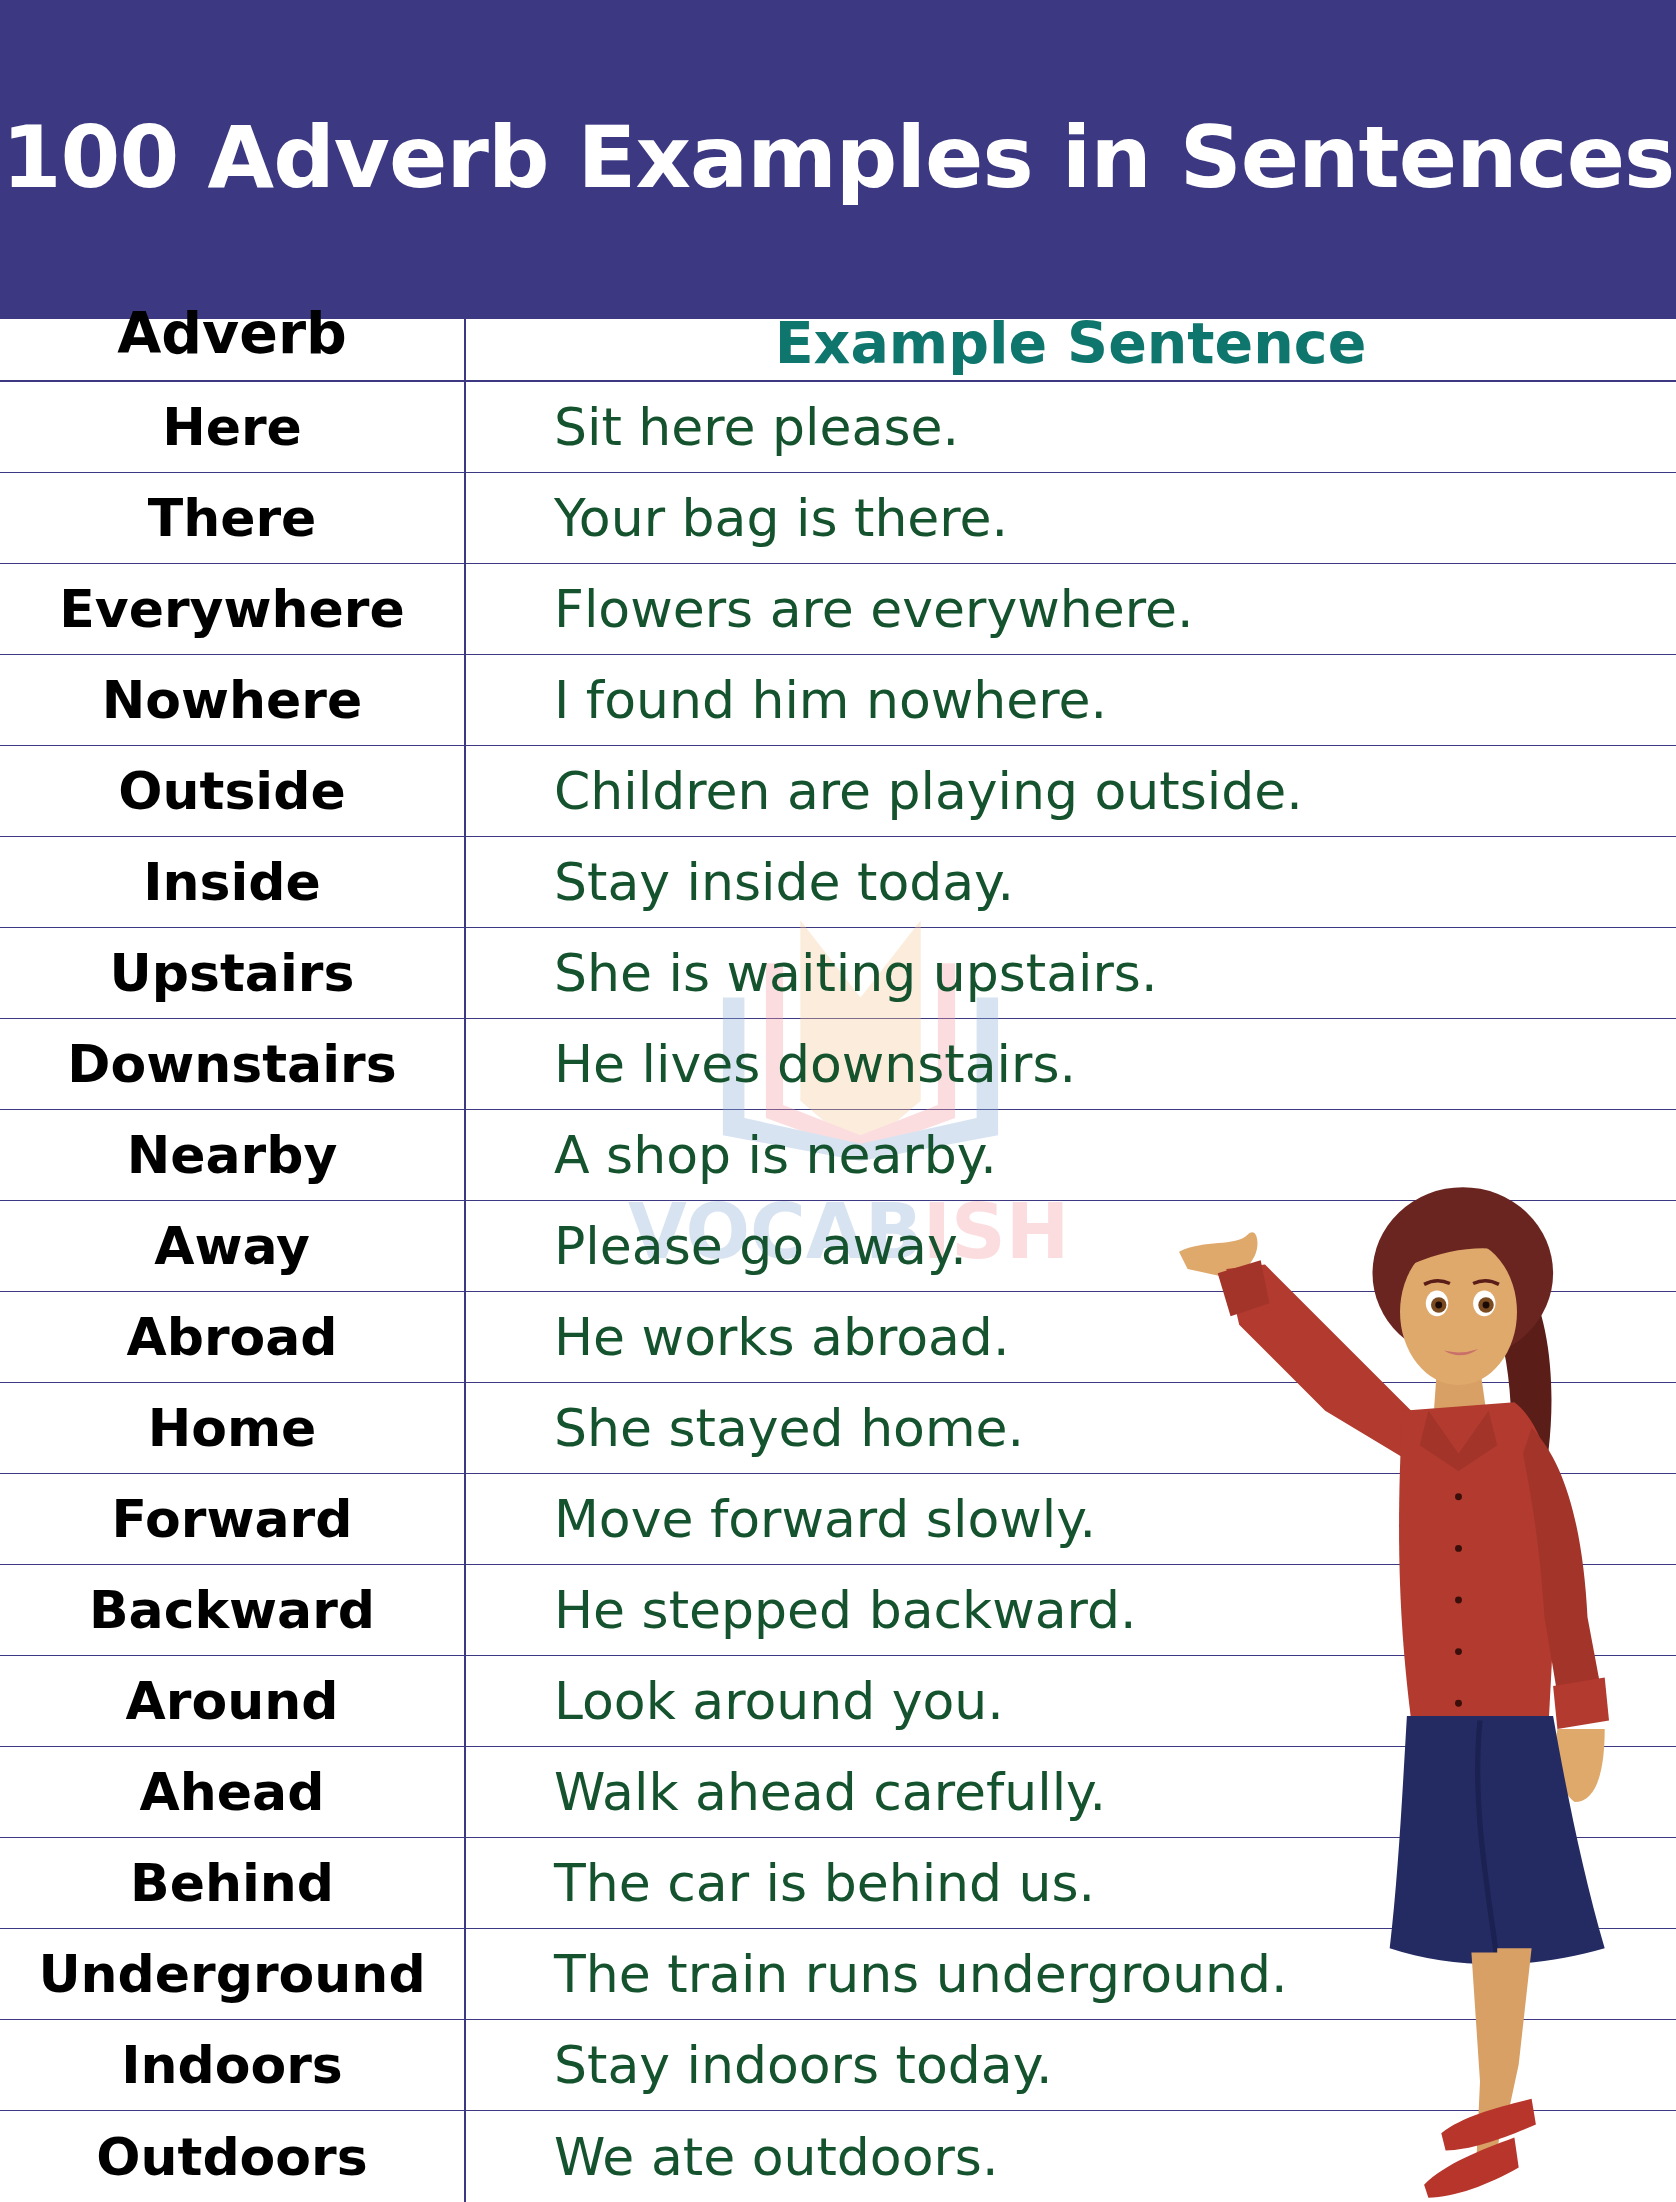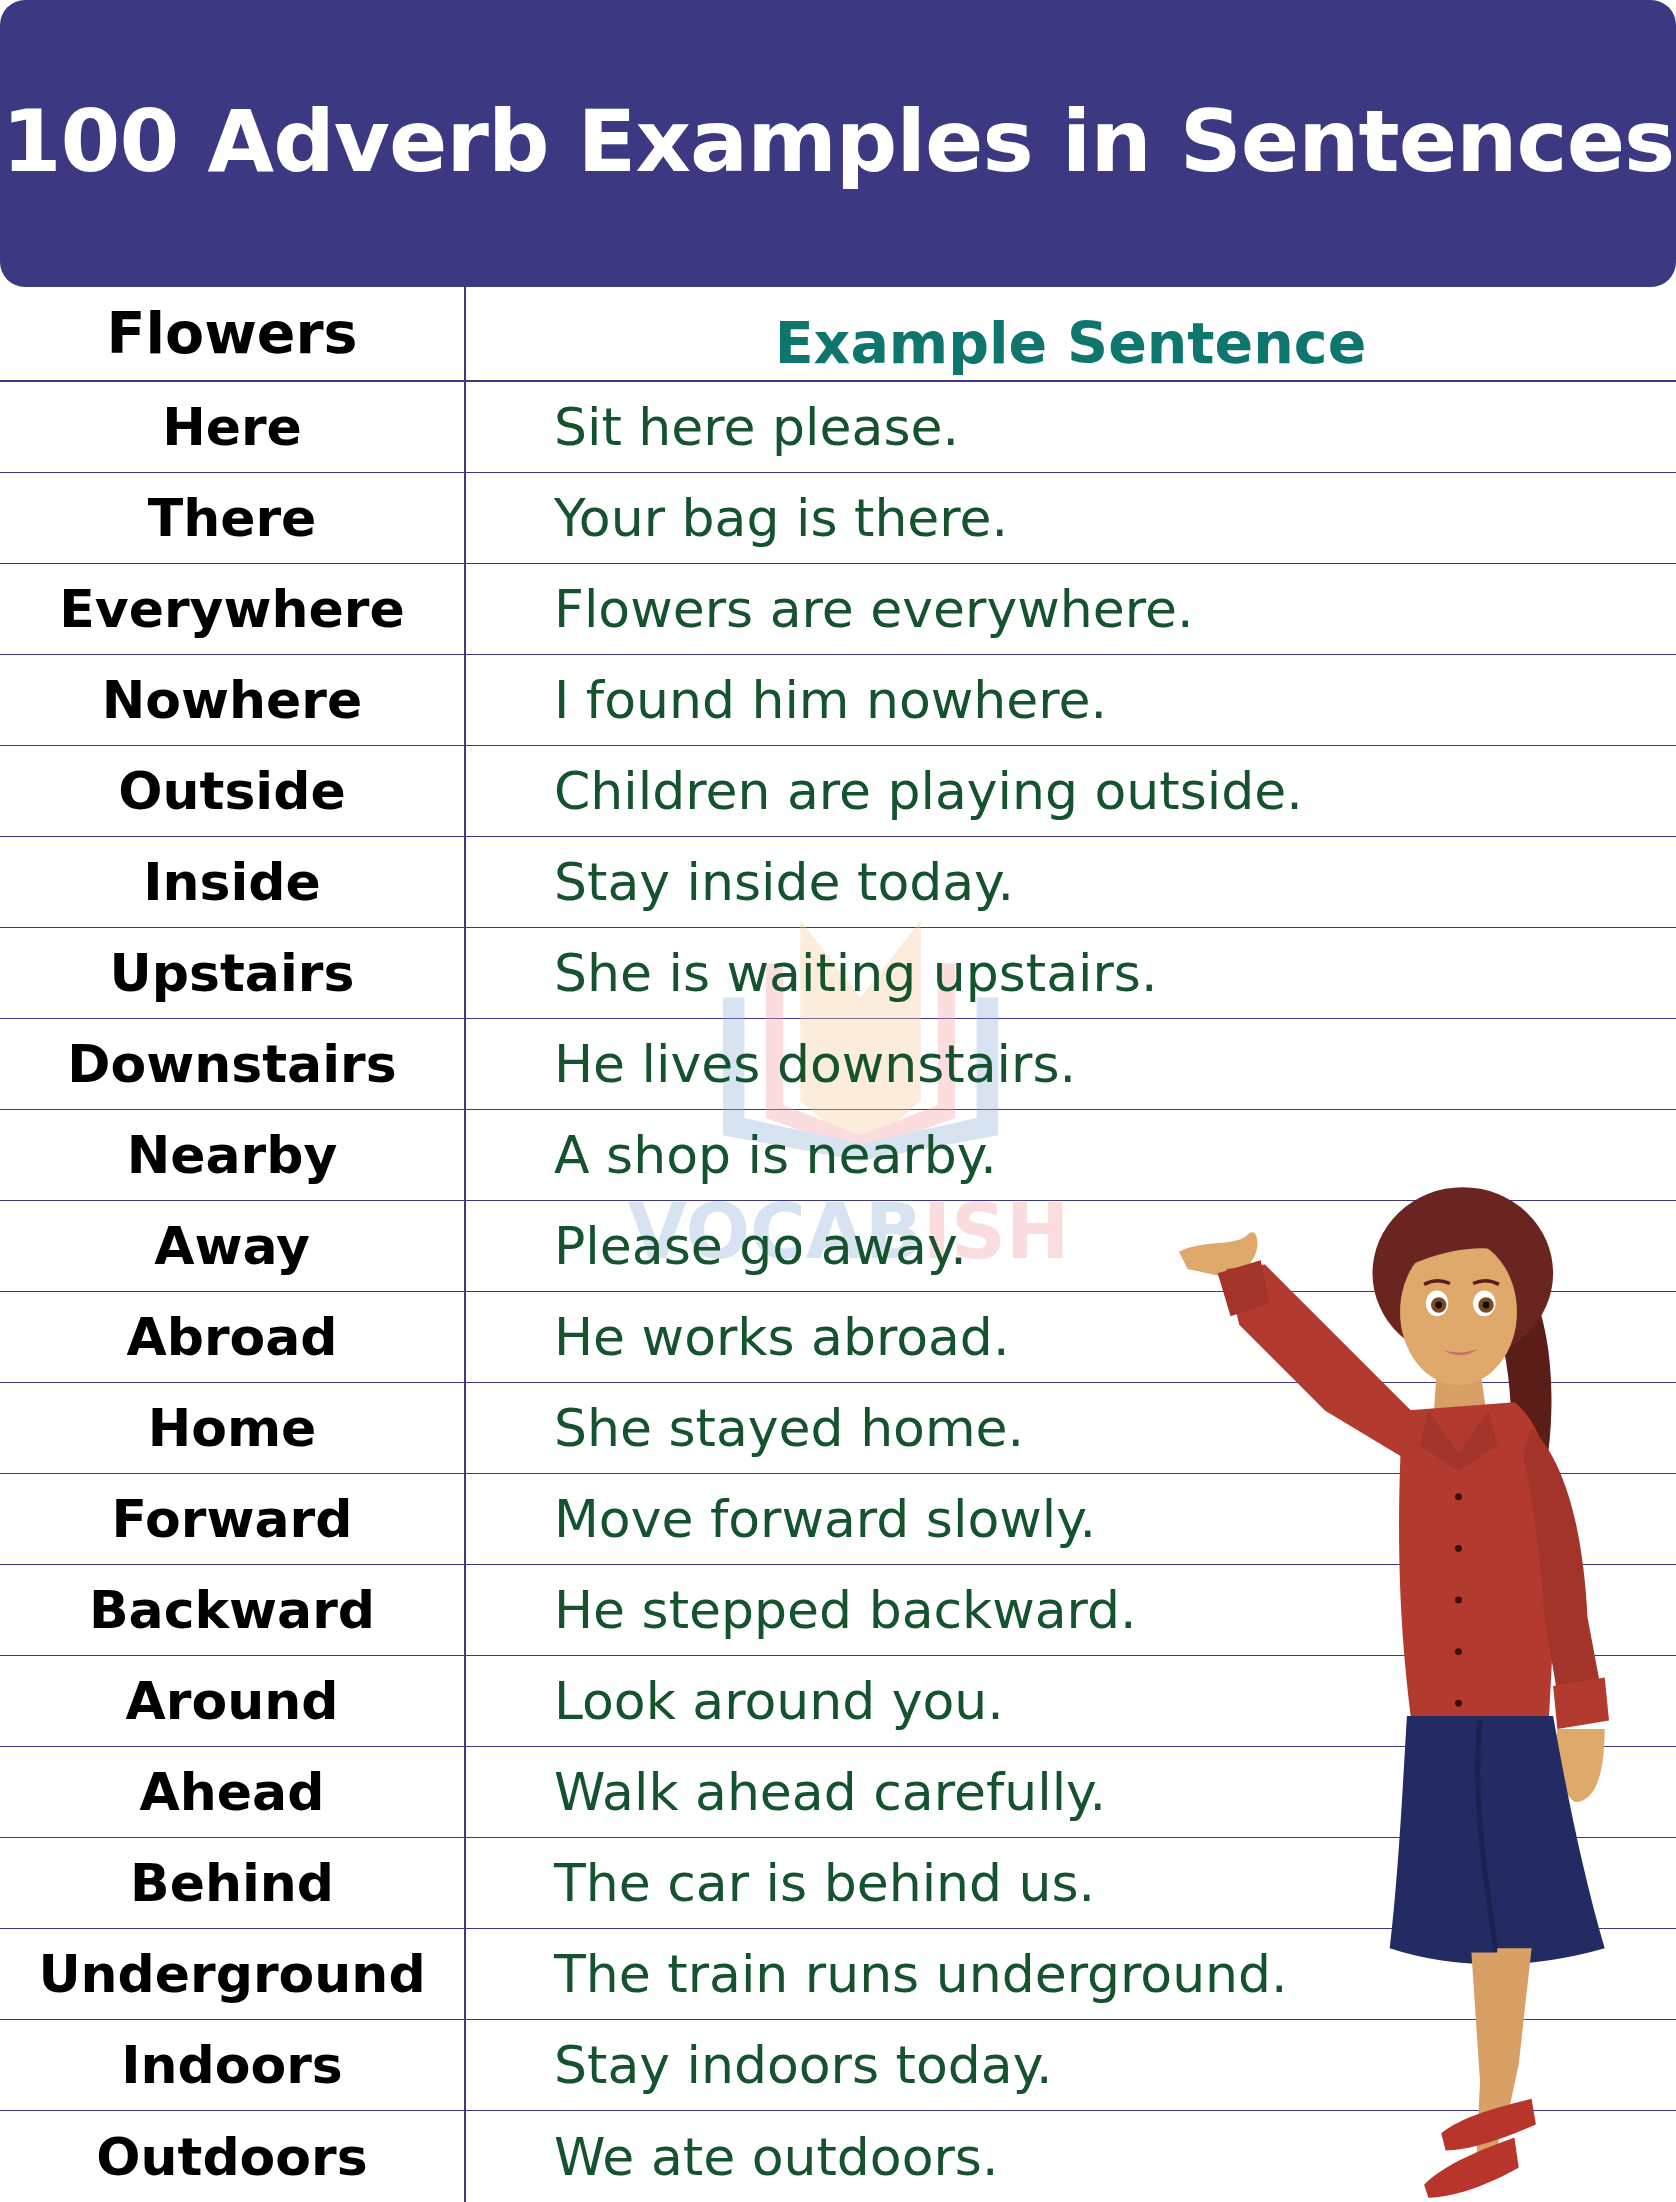--- a/index.html
+++ b/index.html
@@ -1,17 +1,17 @@
 <!DOCTYPE html>
 <html style="font-size:13.8px"><head>
 <meta charset="utf-8">
 <style>
   html, body { margin: 0; padding: 0; background: #ffffff; }
   body { width: 1676px; height: 2203px; position: relative; overflow: hidden; font-family: "DejaVu Sans", "Liberation Sans", sans-serif; }
-  .title-band { position: absolute; left: 0; top: 0; width: 1676px; height: 287px; background: #3c3882; display: flex; align-items: center; justify-content: center; border-radius: 25px; }
+  .title-band { position: absolute; left: 0; top: 0; width: 1676px; height: 319px; background: #3c3882; display: flex; align-items: center; justify-content: center; }
   .title { color: #ffffff; font-weight: bold; font-size: 86px; letter-spacing: -0.9px; white-space: nowrap; margin-top: -5.2px; }
   .table { position: absolute; left: 0; top: 287px; width: 1676px; height: 1916px; }
   .col-divider { position: absolute; left: 464px; top: 0; width: 1.7px; height: 1916px; background: #3c3882; z-index: 2; }
   .hrow { position: absolute; left: 0; top: 0; width: 1676px; height: 95px; border-bottom: 2.6px solid #3c3882; box-sizing: border-box; }
   .hcell-adv { position: absolute; left: 0; top: 0; width: 464px; height: 92px; display: flex; align-items: center; justify-content: center; font-weight: bold; font-size: 57px; color: #000; }
   .hcell-sent { position: absolute; left: 465px; top: 0; width: 1211px; height: 112px; display: flex; align-items: center; justify-content: center; font-weight: bold; font-size: 57px; color: #0f766e; }
   .rows { position: absolute; left: 0; top: 95px; width: 1540px; }
   .row { position: relative; width: 1676px; height: 91px; box-sizing: border-box; border-bottom: 1.7px solid #3c3882; }
   .row:last-child { border-bottom: none; padding-left: 16px; }
   .cell-adv { position: absolute; left: 0; top: 0; width: 464px; height: 100%; display: flex; align-items: center; justify-content: center; font-weight: bold; font-size: 52px; color: #000; z-index: 3; }
@@ -22,21 +22,21 @@
 </head>
 <body>
 
 <div class="title-band">
   <div class="title">100 Adverb Examples in Sentences</div>
 </div>
 
 <div class="table">
   <div class="col-divider"></div>
   <div class="hrow">
-    <div class="hcell-adv">Flowers</div>
+    <div class="hcell-adv">Adverb</div>
     <div class="hcell-sent">Example Sentence</div>
   </div>
   <div class="rows">
     <div class="row">
         <div class="cell-adv">Here</div>
         <div class="cell-sent">Sit here please.</div>
       </div>
     <div class="row">
         <div class="cell-adv">There</div>
         <div class="cell-sent">Your bag is there.</div>

